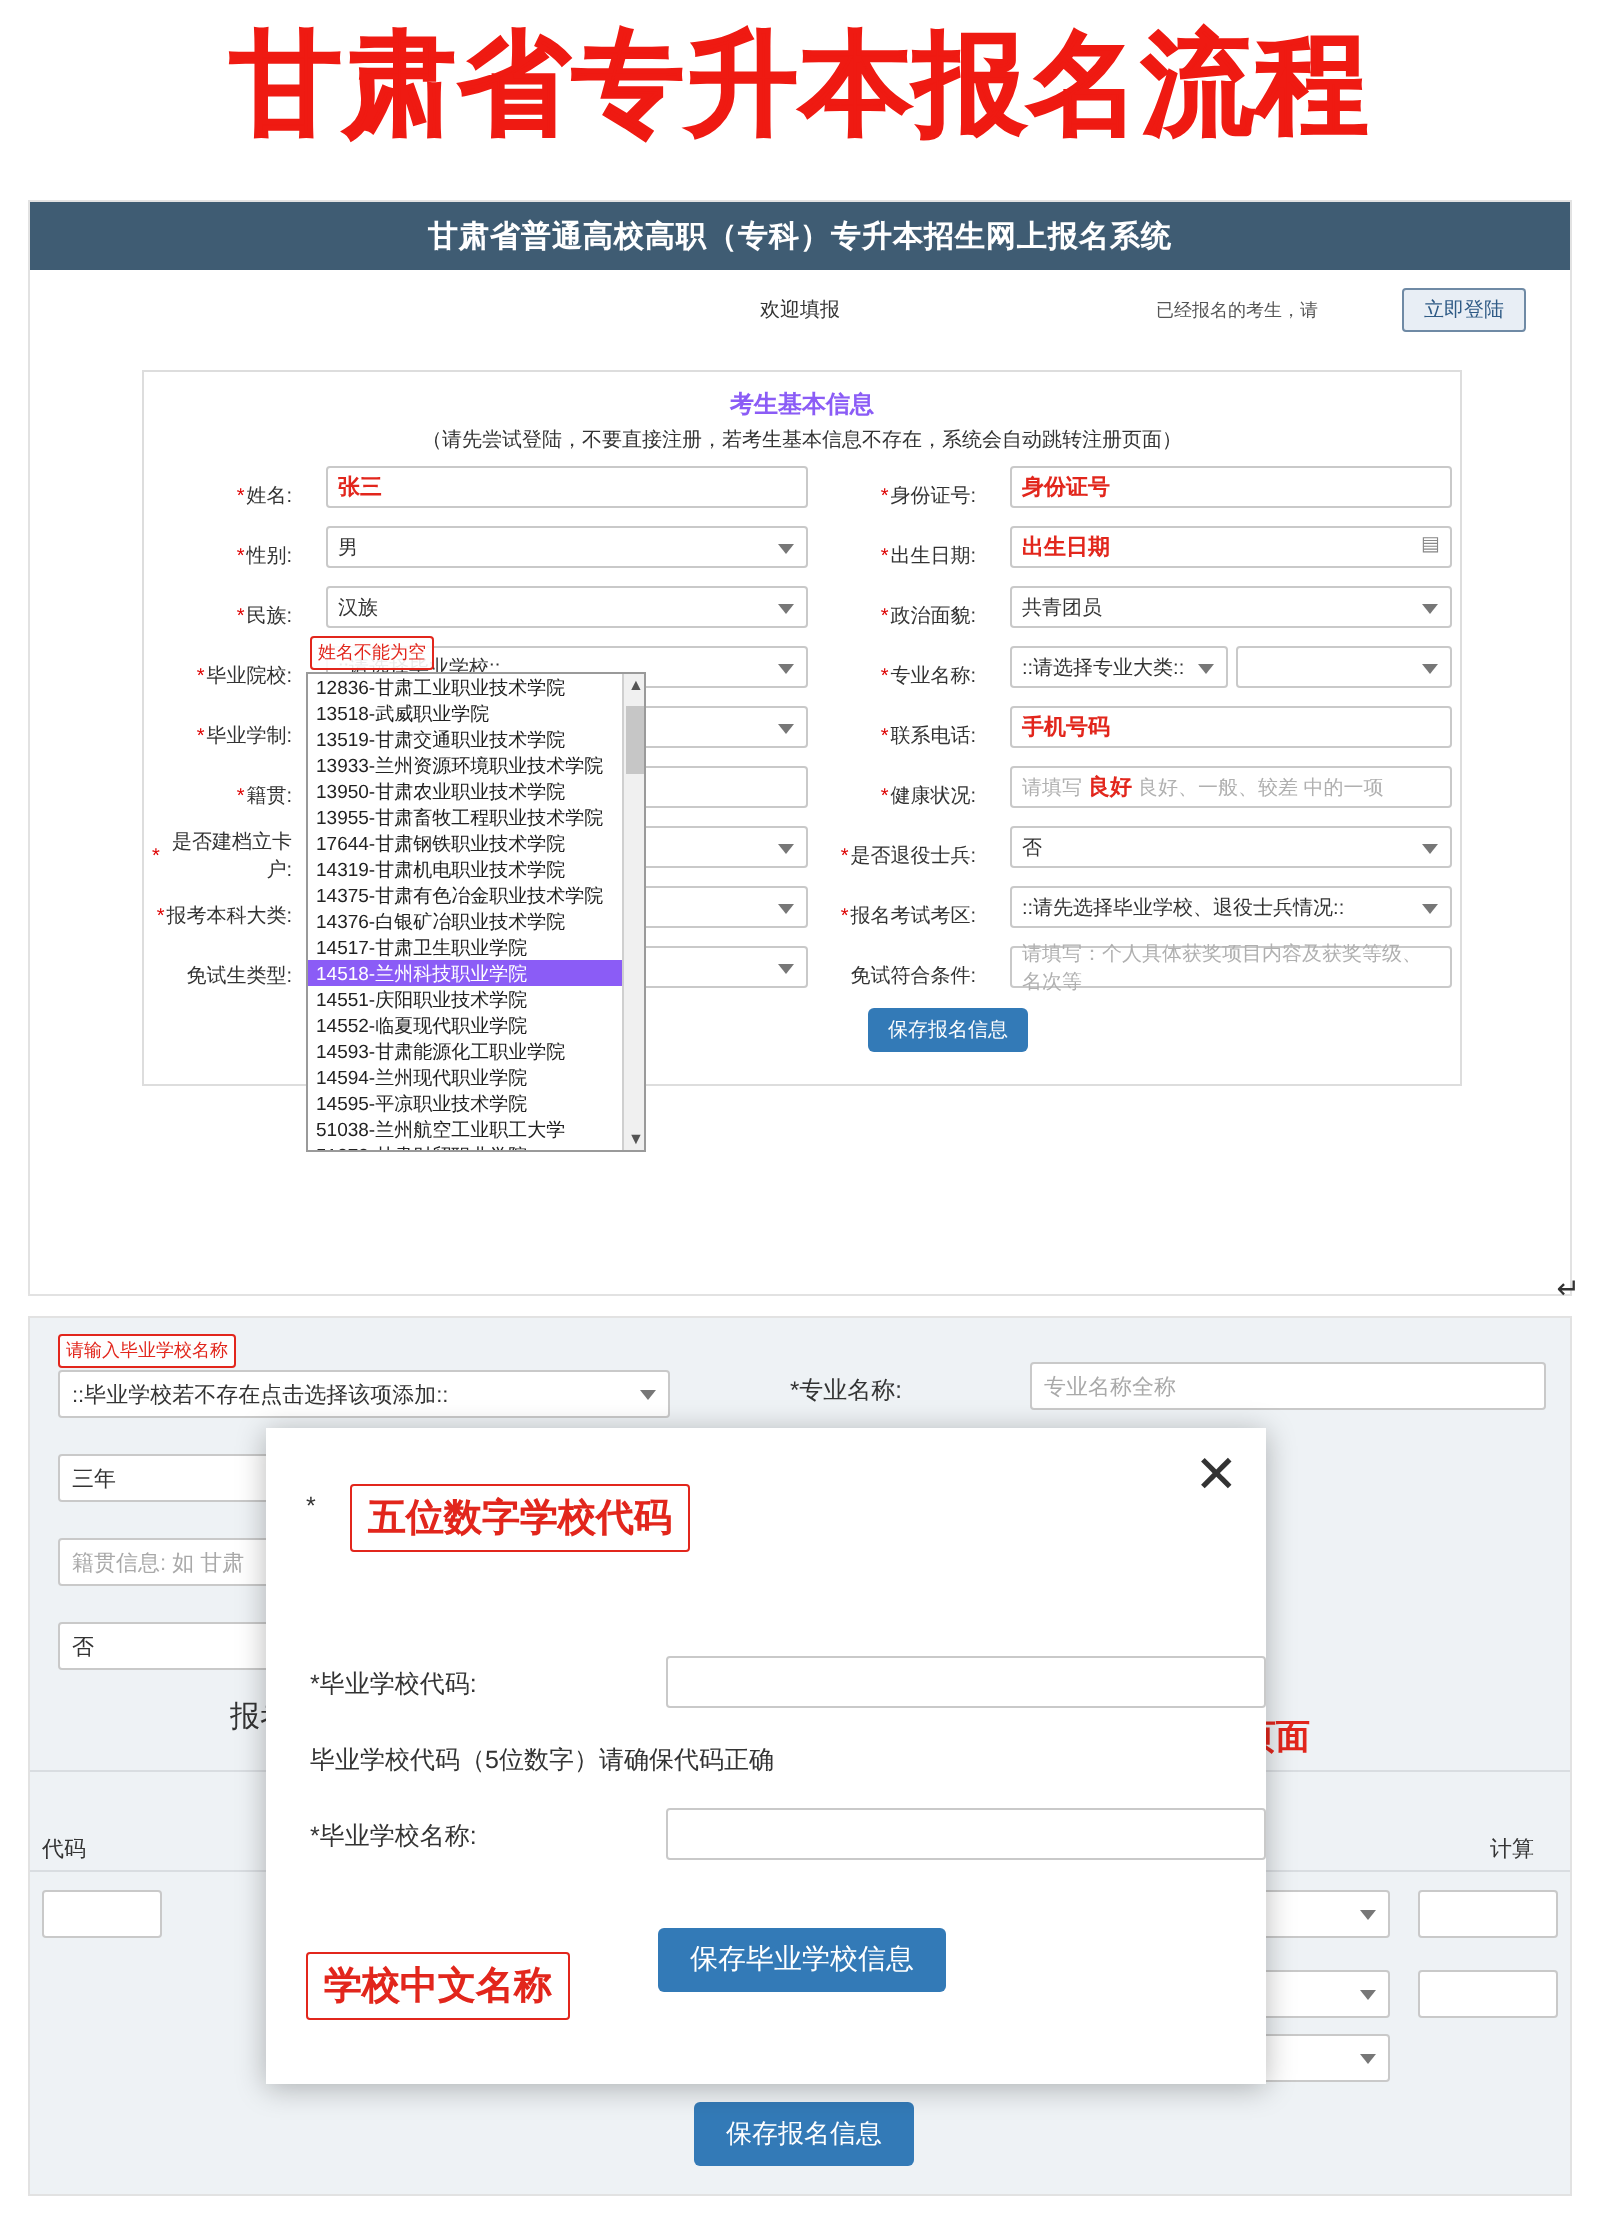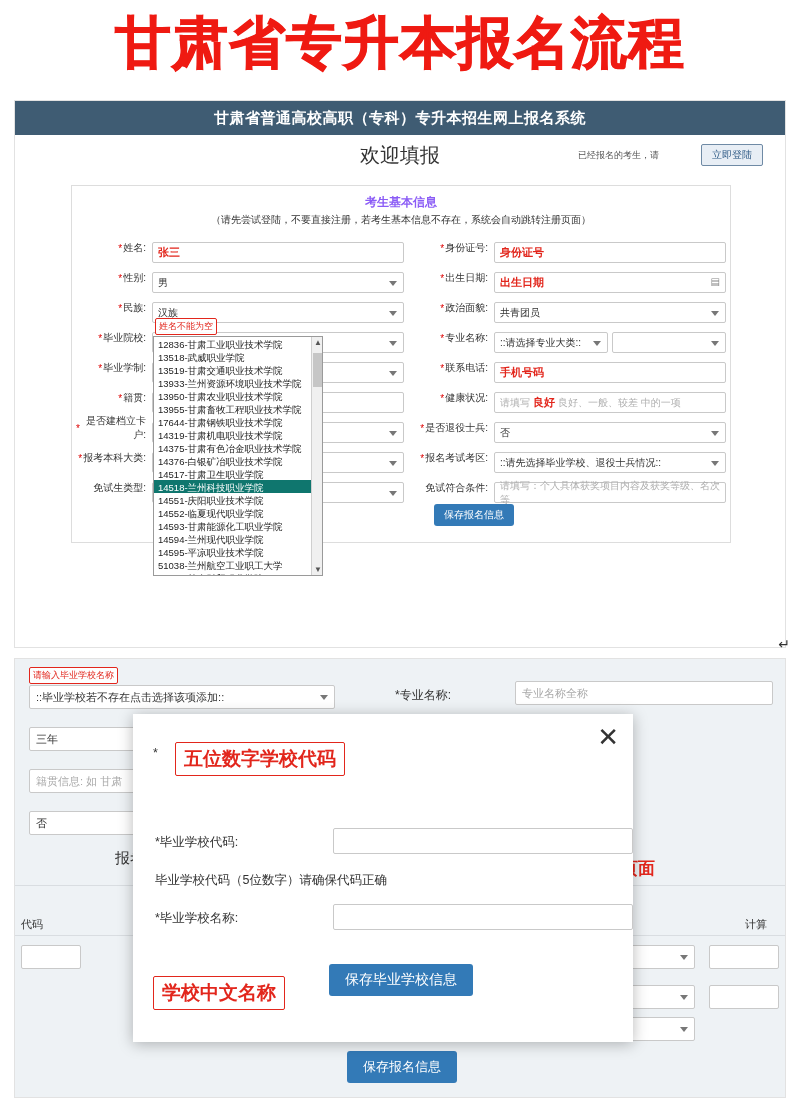--- a/index.html
+++ b/index.html
@@ -37,21 +37,21 @@
     height: 34px; background: #3f5c73; color: #fff;
     display: flex; align-items: center; justify-content: center;
     font-size: 15px; font-weight: 700; letter-spacing: .5px;
   }
   .welcome-row {
     height: 40px; display: flex; align-items: center;
     padding: 0 20px; position: relative;
   }
   .welcome-title {
     position: absolute; left: 0; right: 0; text-align: center;
-    font-size: 20px; color: #333;
+    font-size: 10px; color: #333;
   }
   .login-hint {
     position: absolute; right: 126px; font-size: 9px; color: #555;
   }
   .login-btn {
     position: absolute; right: 22px; top: 9px;
     background: #e8eef5; border: 1px solid #6f8aa5; color: #2e5a85;
     font-size: 10px; padding: 3px 10px; border-radius: 2px;
   }
   .form-card {
@@ -66,21 +66,21 @@
   }
   .form-grid {
     display: grid; grid-template-columns: 76px 252px 90px 232px;
     row-gap: 0; padding: 2px 4px 0 4px;
   }
   .lbl {
     font-size: 10px; color: #333; text-align: right; padding-right: 6px;
     height: 30px; display: flex; align-items: center; justify-content: flex-end;
   }
   .lbl .req { color: #d00; margin-right: 1px; }
-  .cell { height: 30px; display: flex; align-items: flex-end; }
+  .cell { height: 30px; display: flex; align-items: flex-start; margin-left: 11px; }
   .inp {
     width: 100%; height: 21px; border: 1px solid #c9c9c9; background: #fff;
     font-size: 10px; color: #333; display: flex; align-items: center; padding: 0 5px;
     border-radius: 2px; position: relative;
   }
   .inp.ph { color: #b0b0b0; }
   .inp.sel::after {
     content: ""; position: absolute; right: 6px; top: 8px;
     border-left: 4px solid transparent; border-right: 4px solid transparent;
     border-top: 5px solid #777;
@@ -110,21 +110,21 @@
 
   
   .dropdown {
     position: absolute; left: 138px; top: 235px; width: 170px; height: 240px;
     border: 1px solid #9a9a9a; background: #fff; overflow: hidden; z-index: 5;
   }
   .dd-item {
     font-size: 9.5px; color: #222; padding: 1px 4px; line-height: 13px; height: 13px;
     white-space: nowrap; overflow: hidden;
   }
-  .dd-item.sel { background: #0f766e; color: #fff; }
+  .dd-item.sel { background: #8b5cf6; color: #fff; }
   .dd-scroll {
     position: absolute; right: 0; top: 0; width: 11px; height: 100%; background: #f0f0f0;
     border-left: 1px solid #cfcfcf;
   }
   .dd-scroll .thumb { position:absolute; left:1px; top:16px; width:9px; height:34px; background:#c6c6c6; }
   .dd-scroll .up, .dd-scroll .dn { position:absolute; left:2px; font-size:8px; color:#555; }
   .dd-scroll .up { top:1px; } .dd-scroll .dn { bottom:1px; }
 
   
   .arrows { position: absolute; left: 0; top: 0; width: 100%; height: 100%; pointer-events: none; }

